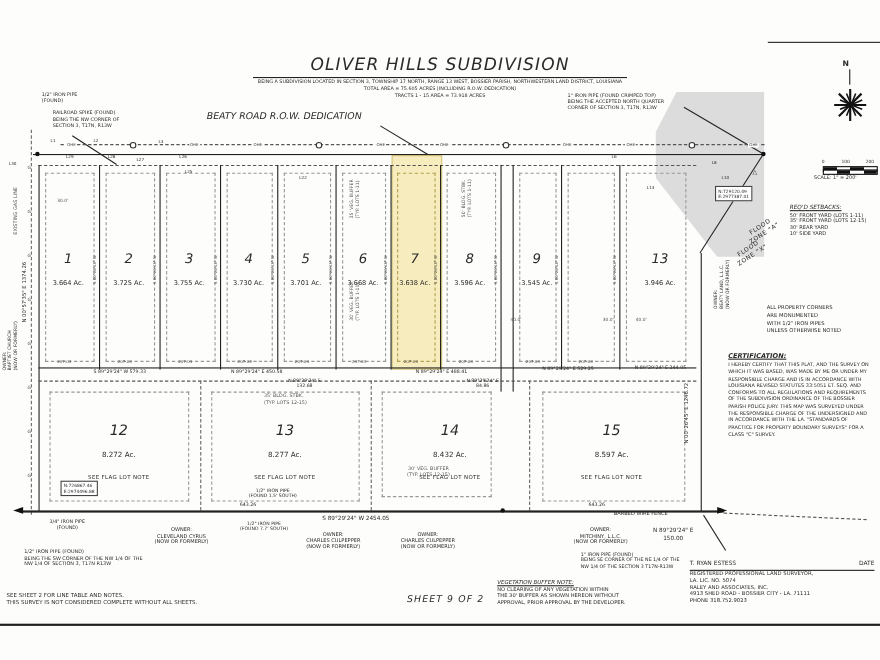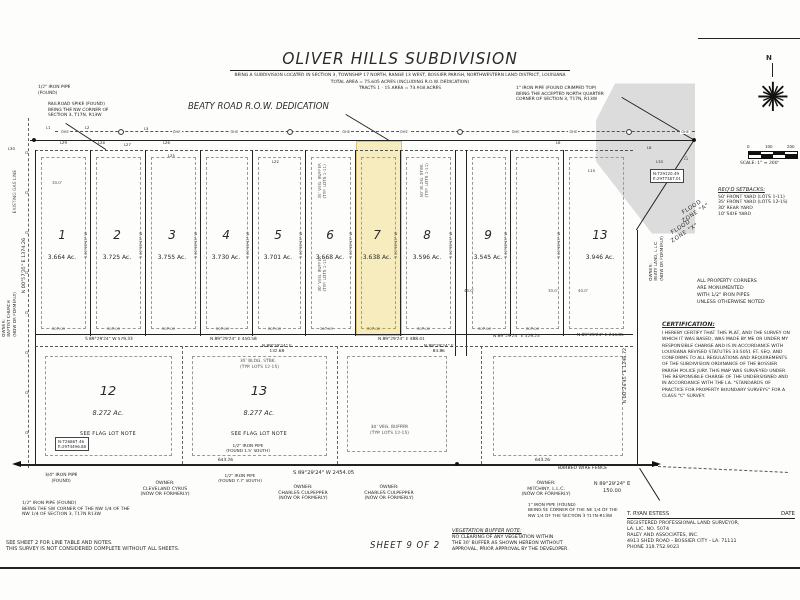--- a/index.html
+++ b/index.html
@@ -21,21 +21,21 @@
   .ohewrap{position:absolute;display:flex;justify-content:space-between;align-items:center;}
   .ohe{font-size:3.6px;color:#444;background:#fdfdfc;padding:0 1px;}
   .ohedot{width:4px;height:4px;border:1px solid #333;border-radius:50%;background:#fff;}
   .gas{position:absolute;font-size:4px;color:#444;background:#fdfdfc;left:25px;}
   .arrL{position:absolute;width:0;height:0;border-right:9px solid #111;border-top:3px solid transparent;border-bottom:3px solid transparent;}
   .arrR{position:absolute;width:0;height:0;border-left:9px solid #111;border-top:3px solid transparent;border-bottom:3px solid transparent;}
   .dot{position:absolute;width:4px;height:4px;background:#111;border-radius:50%;}
   .lotnum{font-size:12px;font-style:italic;}
   .lotac{font-size:6px;}
   .lot2num{font-size:13px;font-style:italic;}
-  .lot2ac{font-size:6.5px;font-style:italic;}
+  .lot2ac{font-size:6.5px;}
   .lot2note{font-size:5px;letter-spacing:.3px;}
   .sideb{position:absolute;font-size:3.6px;color:#555;}
   .stamp{font-weight:bold;line-height:1.5;letter-spacing:.6px;}
   .chk{position:absolute;height:3px;border:0.5px solid #111;}
 </style>
 </head>
 <body>
 
 <div id="stage">
 
@@ -162,20 +162,22 @@
   <div class="L t c" style="left:201px;top:224px;width:50px;"><span class="lotnum">4</span><br><span class="lotac">3.730 Ac.</span></div>
   <div class="L t c" style="left:253px;top:224px;width:50px;"><span class="lotnum">5</span><br><span class="lotac">3.701 Ac.</span></div>
   <div class="L t c" style="left:305px;top:224px;width:50px;"><span class="lotnum">6</span><br><span class="lotac">3.668 Ac.</span></div>
   <div class="L t c" style="left:352px;top:224px;width:50px;"><span class="lotnum">7</span><br><span class="lotac">3.638 Ac.</span></div>
   <div class="L t c" style="left:402px;top:224px;width:50px;"><span class="lotnum">8</span><br><span class="lotac">3.596 Ac.</span></div>
   <div class="L t c" style="left:463px;top:224px;width:50px;"><span class="lotnum">9</span><br><span class="lotac">3.545 Ac.</span></div>
   <div class="L t c" style="left:575px;top:224px;width:50px;"><span class="lotnum">13</span><br><span class="lotac">3.946 Ac.</span></div>
 
   <div class="L t c" style="left:68px;top:380px;width:80px;"><span class="lot2num">12</span><br><span class="lot2ac">8.272 Ac.</span><br><span class="lot2note">SEE FLAG LOT NOTE</span></div>
   <div class="L t c" style="left:219px;top:380px;width:80px;"><span class="lot2num">13</span><br><span class="lot2ac">8.277 Ac.</span><br><span class="lot2note">SEE FLAG LOT NOTE</span></div>
+  <div class="L t c" style="left:369px;top:380px;width:80px;"><span class="lot2num">14</span><br><span class="lot2ac">8.432 Ac.</span><br><span class="lot2note">SEE FLAG LOT NOTE</span></div>
+  <div class="L t c" style="left:516px;top:380px;width:80px;"><span class="lot2num">15</span><br><span class="lot2ac">8.597 Ac.</span><br><span class="lot2note">SEE FLAG LOT NOTE</span></div>
 
   <div class="L t vtxt" style="left:12px;top:170px;font-size:4.5px;color:#555;">EXISTING GAS LINE</div>
   <div class="L t vtxt" style="left:21px;top:238px;font-size:4.8px;">N 00°57'35" E 1374.26</div>
   <div class="L t vtxt" style="left:1px;top:292px;font-size:4.2px;">OWNER:
 BAPTIST CHURCH
 (NOW OR FORMERLY)</div>
   <div class="L t vtxt" style="left:622px;top:348px;font-size:4.8px;">N 00°26'45" E 1246.72</div>
   <div class="L t vtxt" style="left:648px;top:236px;font-size:4.2px;">OWNER:
 BEATY LAND, L.L.C.
 (NOW OR FORMERLY)</div>

